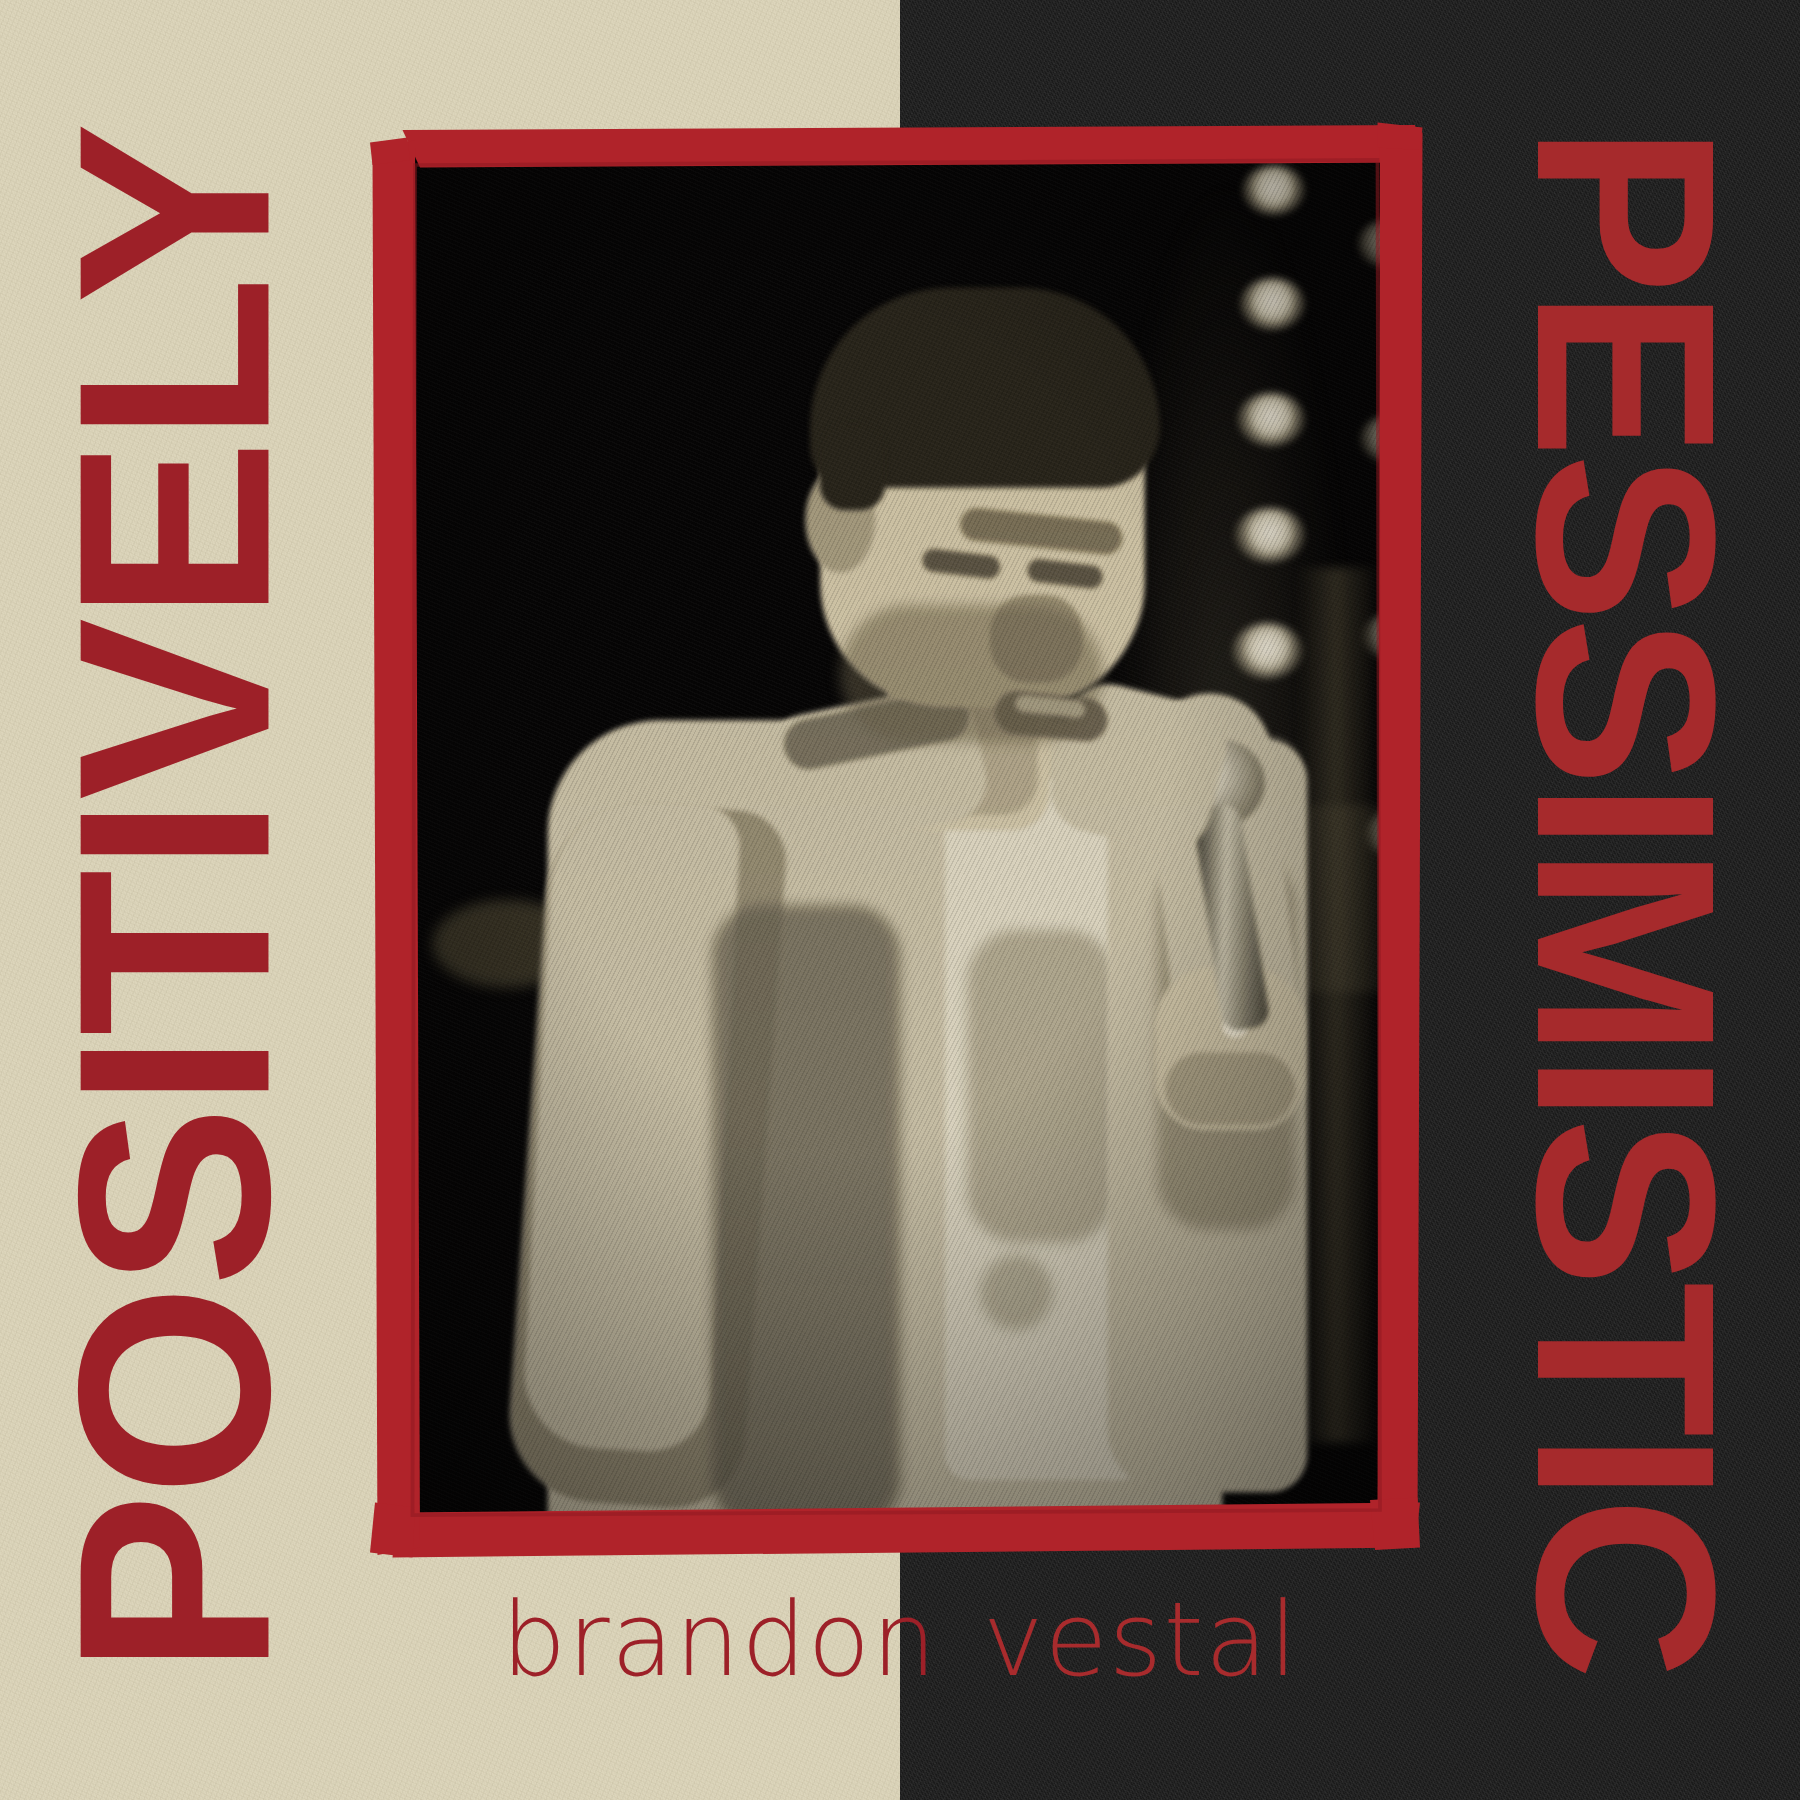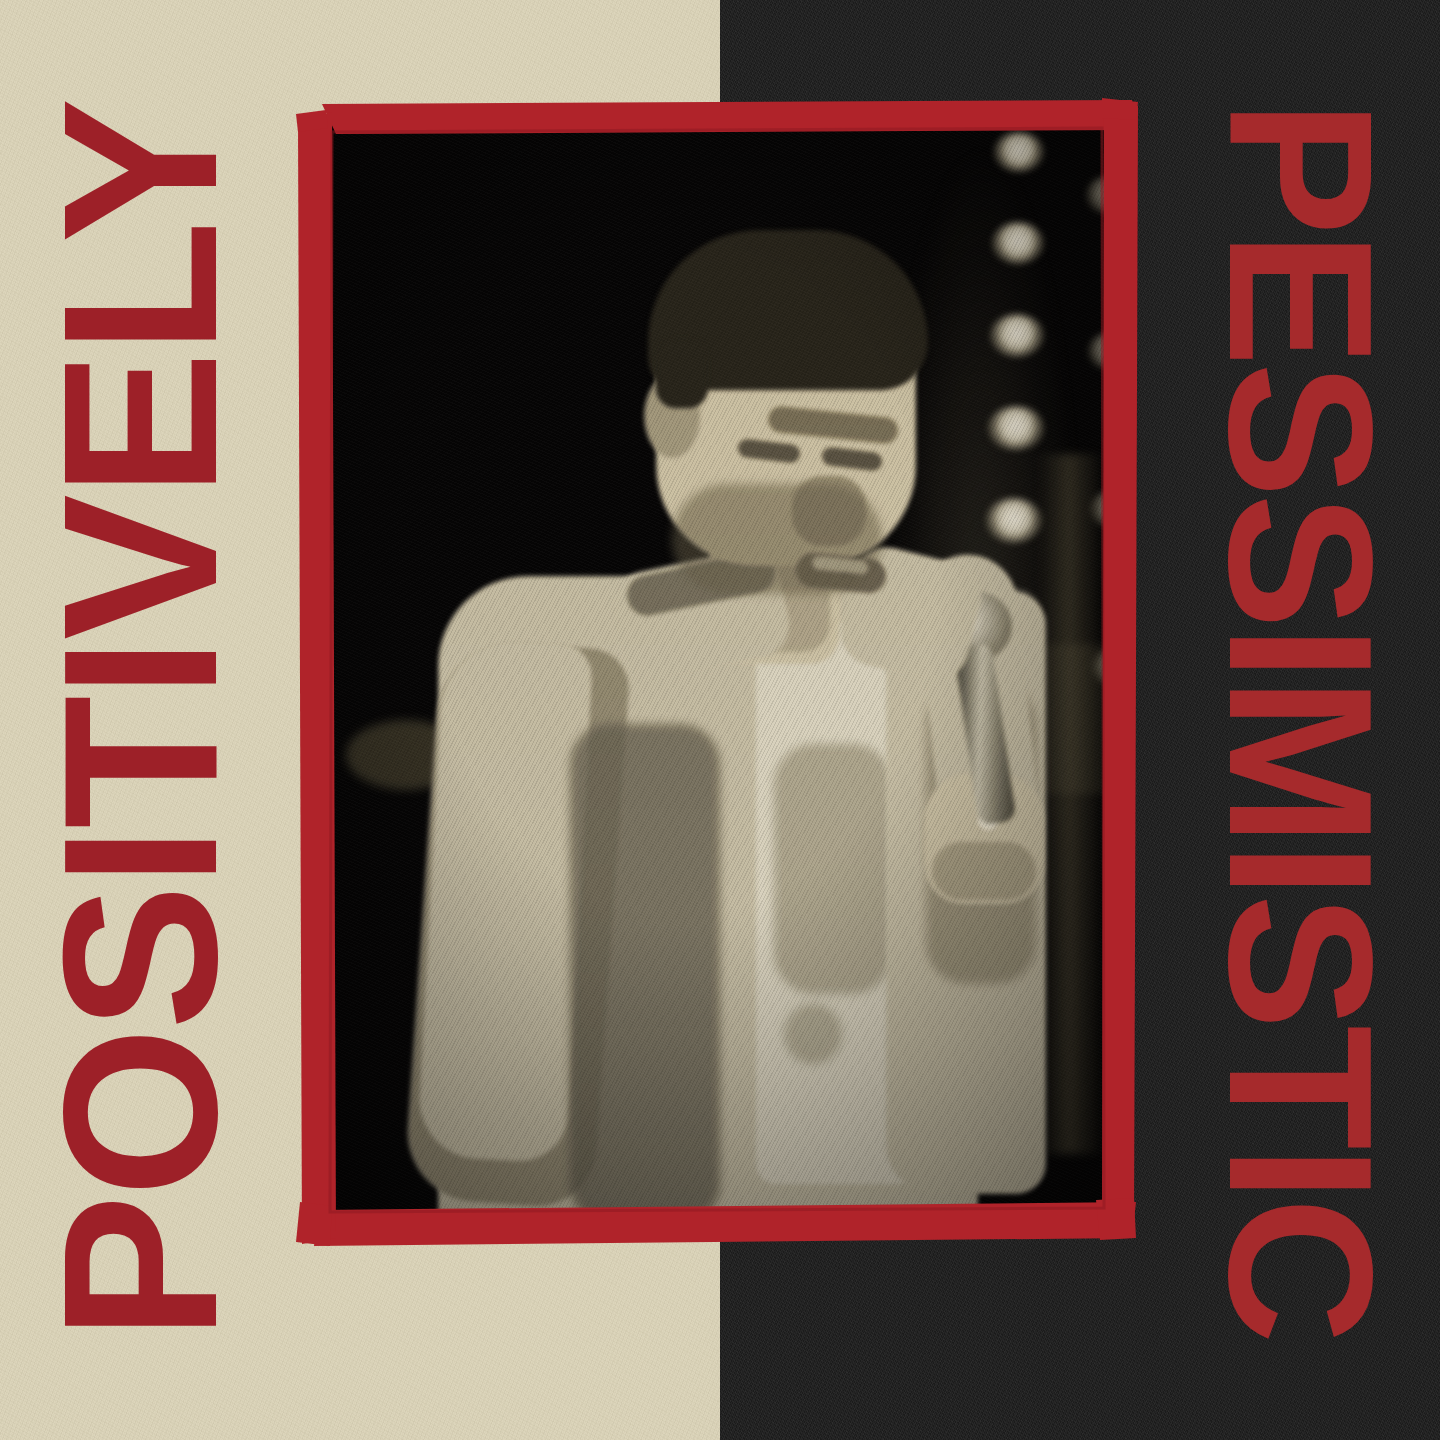--- a/index.html
+++ b/index.html
@@ -250,14 +250,17 @@
 
       <path fill="#b0232a" d="M0,16 L30,12 L32,30 L2,34 Z"></path>
       <path fill="#b0232a" d="M806,0 L842,4 L840,22 L806,20 Z"></path>
       <path fill="#b0232a" d="M4,1104 L36,1108 L34,1148 L0,1144 Z"></path>
       <path fill="#b0232a" d="M800,1102 L838,1100 L840,1140 L804,1142 Z"></path>
 
       <path fill="none" stroke="#8f1a20" stroke-width="3" opacity=".55" d="M36,34 L806,30 L808,1110 L34,1114 Z"></path>
     </svg>
   </div>
 
+  <div id="name">
+    <span class="n1">brandon</span><span class="sp"></span><span class="n2">vestal</span>
+  </div>
 
 </div>
 
 </body></html>

